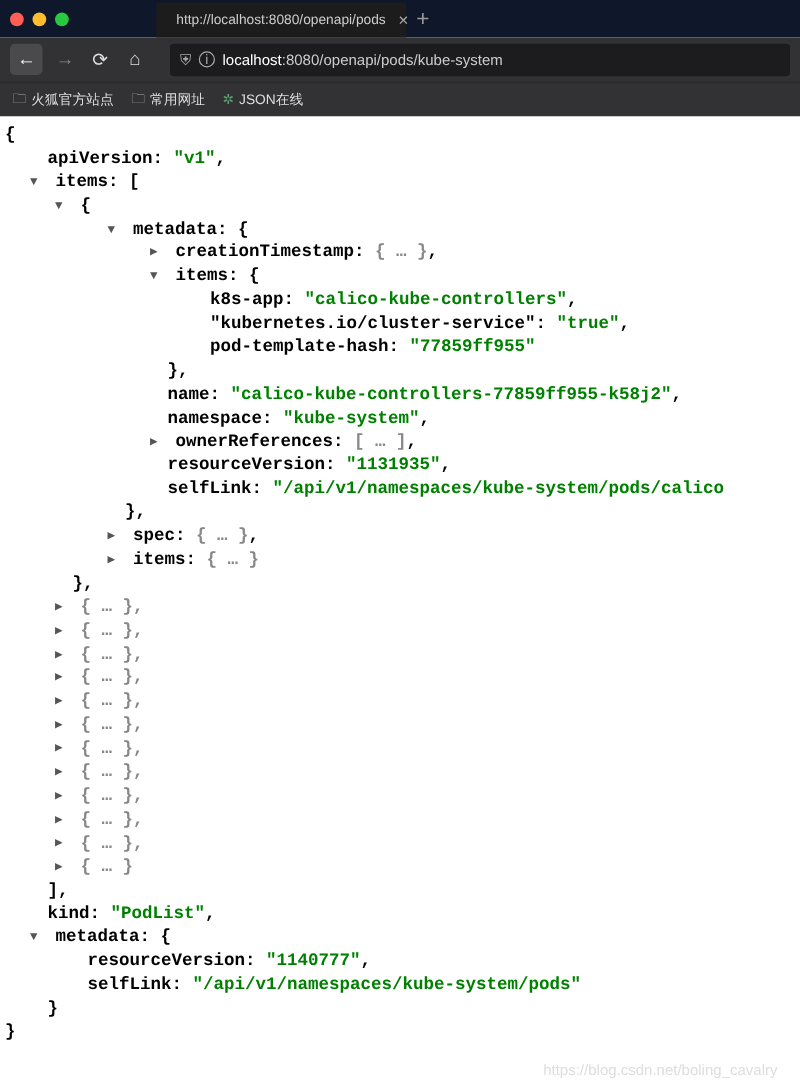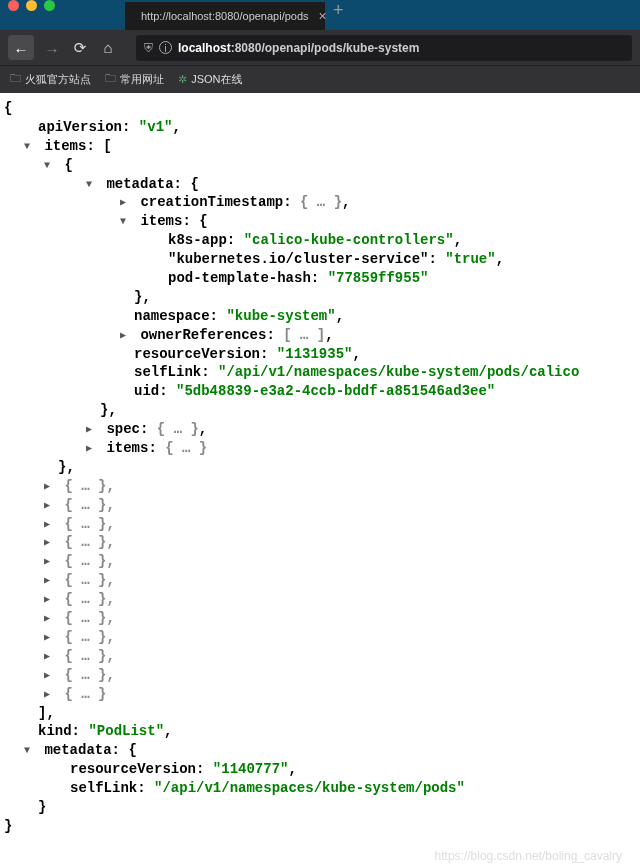--- a/index.html
+++ b/index.html
@@ -6,23 +6,23 @@
     body {
       width: 640px;
       height: 867px;
       font-family: -apple-system, BlinkMacSystemFont, "Segoe UI", sans-serif;
       background: #fff;
       overflow: hidden;
       position: relative;
     }
     .titlebar {
       height: 30px;
-      background: #0c4a6e;
+      background: #0f172a;
       display: flex;
-      align-items: flex-start;
+      align-items: center;
       padding: 0 8px;
     }
     .traffic-lights { display: flex; gap: 7px; margin-right: 10px; }
     .light { width: 11px; height: 11px; border-radius: 50%; }
     .red { background: #ff5f57; }
     .yellow { background: #ffbd2e; }
     .green { background: #28c940; }
     .tab {
       background: #1c1c1c;
       height: 28px;
@@ -54,21 +54,21 @@
       background: #1c1c1e;
       border-radius: 3px;
       display: flex;
       align-items: center;
       padding: 0 8px;
       gap: 6px;
       margin-left: 10px;
     }
     .shield { color: #aaa; font-size: 12px; }
     .info-icon { color: #aaa; font-size: 11px; border: 1px solid #aaa; border-radius: 50%; width: 13px; height: 13px; display: flex; align-items: center; justify-content: center; }
-    .url { color: #ccc; font-size: 12px; font-weight: bold; }
+    .url { color: #ccc; font-size: 12px; }
     .url .host { color: #fff; }
     .bookmarks {
       height: 28px;
       background: #323234;
       display: flex;
       align-items: center;
       padding: 0 10px;
       gap: 14px;
       border-top: 1px solid #222;
     }
@@ -155,25 +155,25 @@
 <span class="line indent1"><span class="key">apiVersion:</span>  <span class="str">"v1"</span><span class="punct">,</span></span>
 <span class="line" style="padding-left:20px"><span class="twisty twisty-down"></span> <span class="key">items:</span>  <span class="punct">[</span></span>
 <span class="line" style="padding-left:40px"><span class="twisty twisty-down"></span> <span class="punct">{</span></span>
 <span class="line" style="padding-left:82px"><span class="twisty twisty-down"></span> <span class="key">metadata:</span>  <span class="punct">{</span></span>
 <span class="line" style="padding-left:116px"><span class="twisty twisty-right"></span> <span class="key">creationTimestamp:</span>  <span class="ellipsis">{ … }</span><span class="punct">,</span></span>
 <span class="line" style="padding-left:116px"><span class="twisty twisty-down"></span> <span class="key">items:</span>  <span class="punct">{</span></span>
 <span class="line" style="padding-left:164px"><span class="key">k8s-app:</span>  <span class="str">"calico-kube-controllers"</span><span class="punct">,</span></span>
 <span class="line" style="padding-left:164px"><span class="key">"kubernetes.io/cluster-service":</span>  <span class="str">"true"</span><span class="punct">,</span></span>
 <span class="line" style="padding-left:164px"><span class="key">pod-template-hash:</span>  <span class="str">"77859ff955"</span></span>
 <span class="line" style="padding-left:130px"><span class="punct">},</span></span>
+<span class="line" style="padding-left:130px"><span class="key">name:</span>  <span class="str">"calico-kube-controllers-77859ff955-k58j2"</span><span class="punct">,</span></span>
 <span class="line" style="padding-left:130px"><span class="key">namespace:</span>  <span class="str">"kube-system"</span><span class="punct">,</span></span>
 <span class="line" style="padding-left:116px"><span class="twisty twisty-right"></span> <span class="key">ownerReferences:</span>  <span class="ellipsis">[ … ]</span><span class="punct">,</span></span>
 <span class="line" style="padding-left:130px"><span class="key">resourceVersion:</span>  <span class="str">"1131935"</span><span class="punct">,</span></span>
 <span class="line" style="padding-left:130px"><span class="key">selfLink:</span>  <span class="str">"/api/v1/namespaces/kube-system/pods/calico</span></span>
-<span class="line" style="padding-left:130px"><span class="key">uid:</span>  <span class="str">"5db48839-e3a2-4ccb-bddf-a851546ad3ee"</span></span>
 <span class="line" style="padding-left:96px"><span class="punct">},</span></span>
 <span class="line" style="padding-left:82px"><span class="twisty twisty-right"></span> <span class="key">spec:</span>  <span class="ellipsis">{ … }</span><span class="punct">,</span></span>
 <span class="line" style="padding-left:82px"><span class="twisty twisty-right"></span> <span class="key">items:</span>  <span class="ellipsis">{ … }</span></span>
 <span class="line" style="padding-left:54px"><span class="punct">},</span></span>
 <span class="line" style="padding-left:40px"><span class="twisty twisty-right"></span> <span class="ellipsis">{ … },</span></span>
 <span class="line" style="padding-left:40px"><span class="twisty twisty-right"></span> <span class="ellipsis">{ … },</span></span>
 <span class="line" style="padding-left:40px"><span class="twisty twisty-right"></span> <span class="ellipsis">{ … },</span></span>
 <span class="line" style="padding-left:40px"><span class="twisty twisty-right"></span> <span class="ellipsis">{ … },</span></span>
 <span class="line" style="padding-left:40px"><span class="twisty twisty-right"></span> <span class="ellipsis">{ … },</span></span>
 <span class="line" style="padding-left:40px"><span class="twisty twisty-right"></span> <span class="ellipsis">{ … },</span></span>

